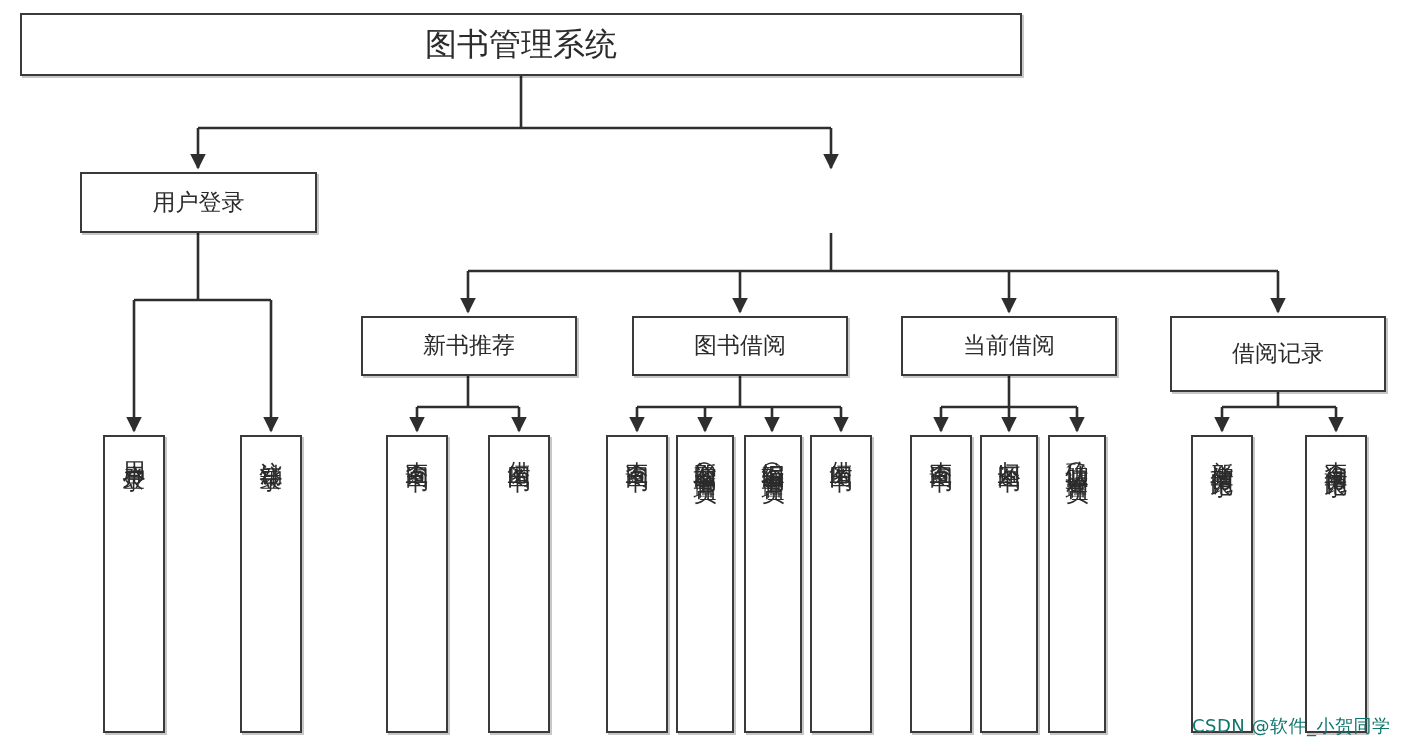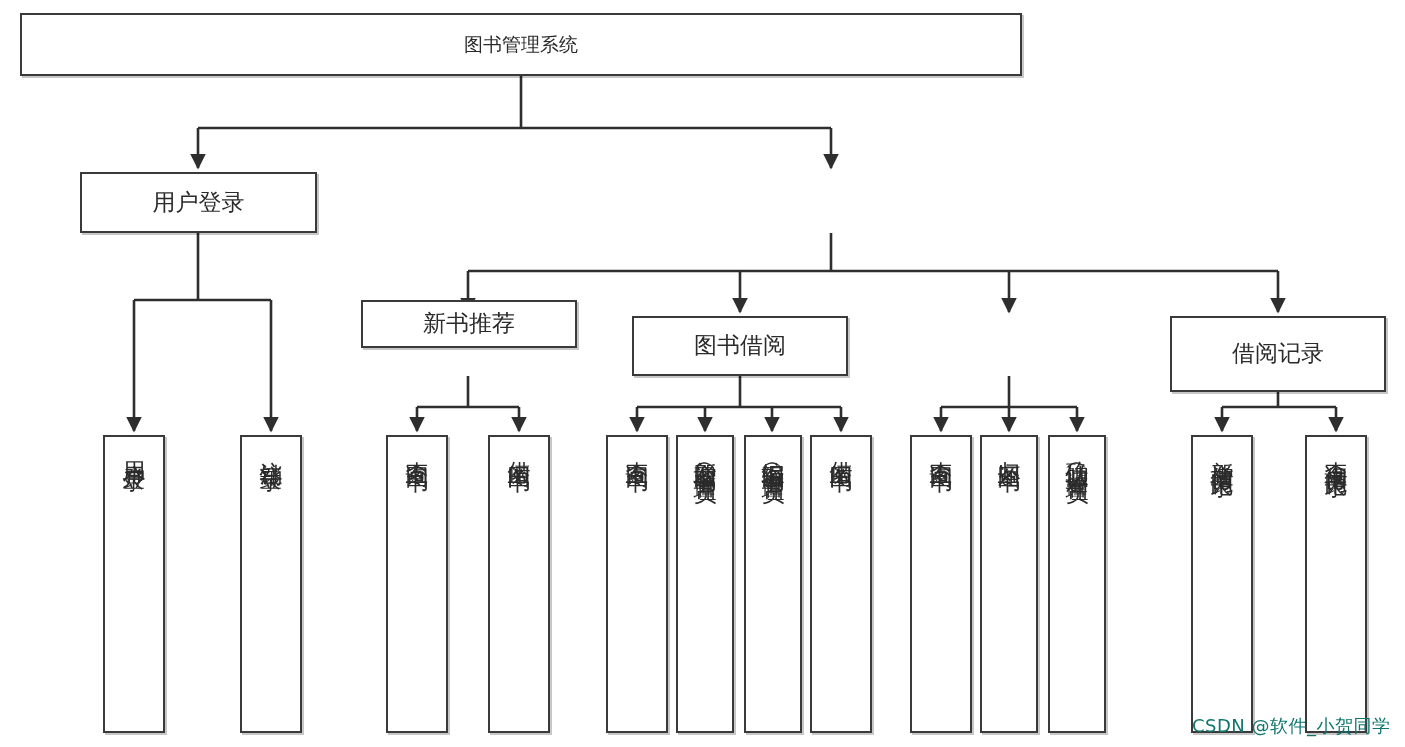--- a/index.html
+++ b/index.html
@@ -50,21 +50,21 @@
   }
   .node.vertical .label {
     writing-mode: vertical-rl;
     text-orientation: upright;
     font-size: 23px;
     letter-spacing: 3px;
     padding-top: 6px;
     max-height: 100%;
   }
   .node.root .label {
-    font-size: 19px;
+    font-size: 32px;
   }
   #watermark {
     position: absolute;
     left: 1192px;
     top: 714px;
     font-size: 18px;
     color: #0f766e;
     white-space: pre;
     letter-spacing: 0.5px;
   }
@@ -128,25 +128,28 @@
   </svg>
 
   <div class="node horizontal root" style="left:20px; top:13px; width:1002px; height:63px;">
     <span class="label">图书管理系统</span>
   </div>
 
   <div class="node horizontal" style="left:80px; top:172px; width:237px; height:61px;">
     <span class="label">用户登录</span>
   </div>
 
-  <div class="node horizontal" style="left:361px; top:300px; width:216px; height:48px;">
+  <div class="node horizontal" style="left:361px; top:316px; width:216px; height:60px;">
     <span class="label">新书推荐</span>
   </div>
   <div class="node horizontal" style="left:632px; top:316px; width:216px; height:60px;">
     <span class="label">图书借阅</span>
+  </div>
+  <div class="node horizontal" style="left:901px; top:316px; width:216px; height:60px;">
+    <span class="label">当前借阅</span>
   </div>
   <div class="node horizontal" style="left:1170px; top:316px; width:216px; height:76px;">
     <span class="label">借阅记录</span>
   </div>
 
   <div class="node vertical" style="left:103px; top:435px; width:62px; height:298px;">
     <span class="label">用户登录</span>
   </div>
   <div class="node vertical" style="left:240px; top:435px; width:62px; height:298px;">
     <span class="label">注销登录</span>

